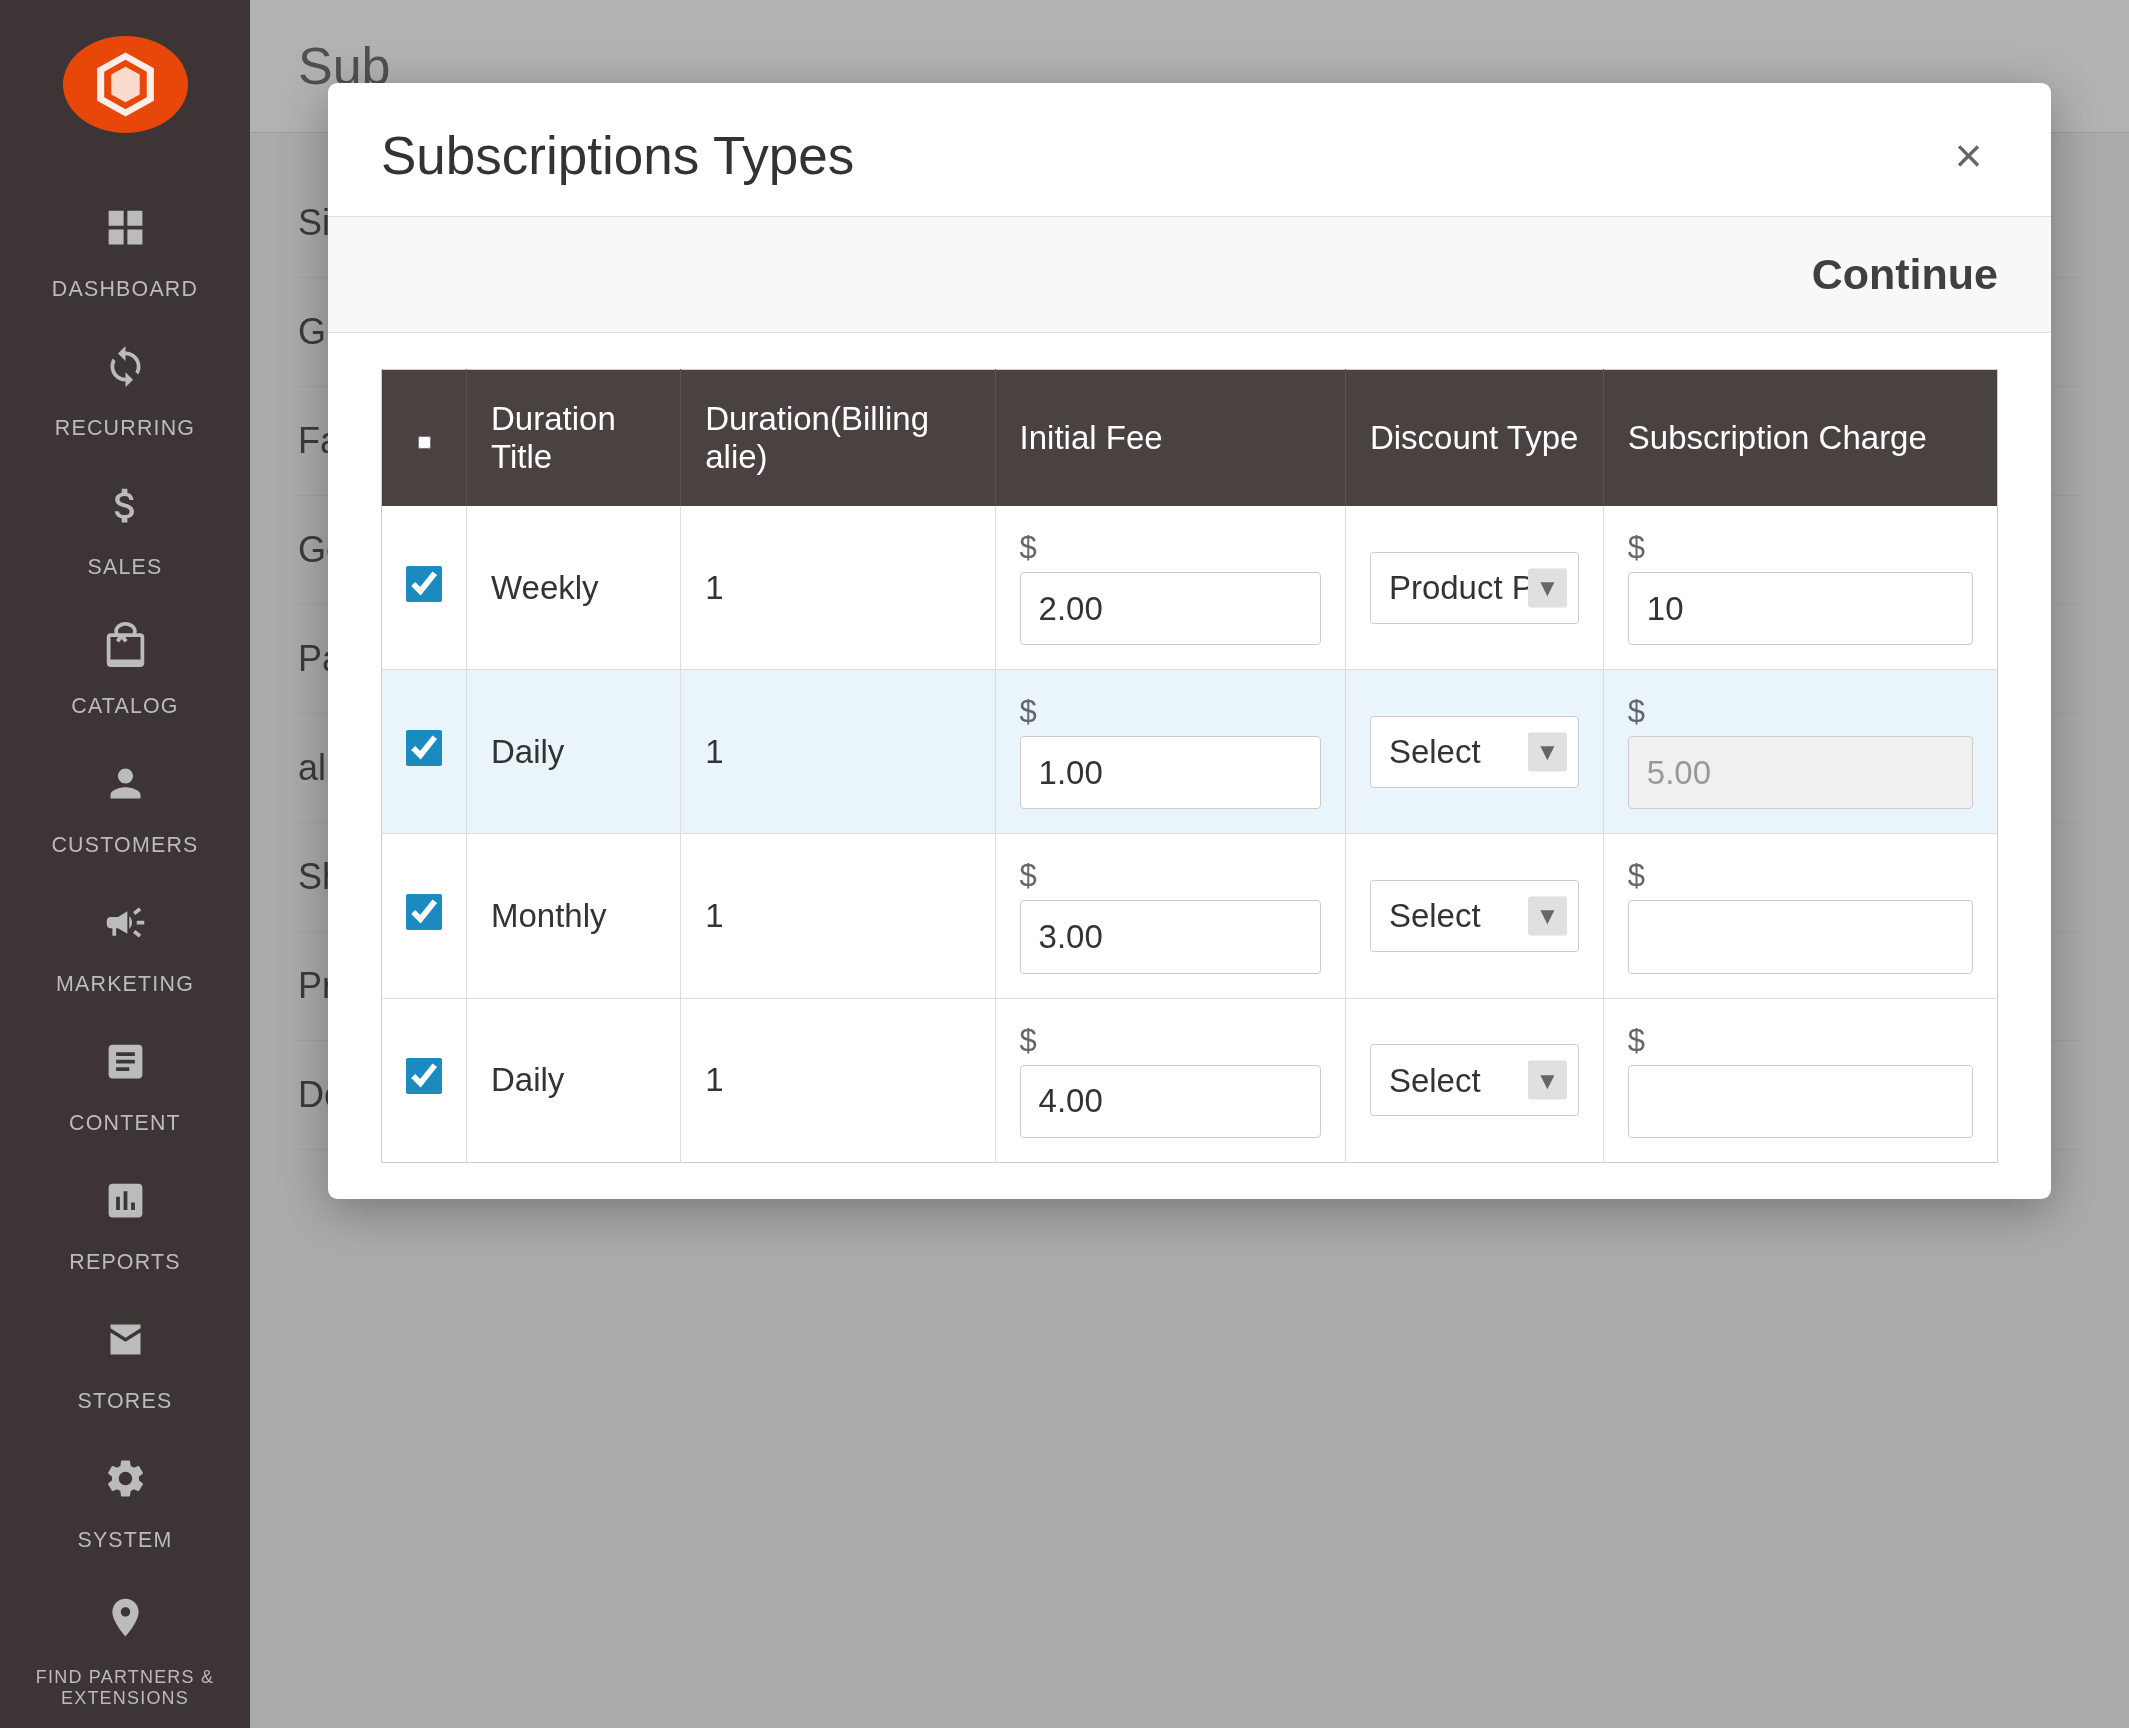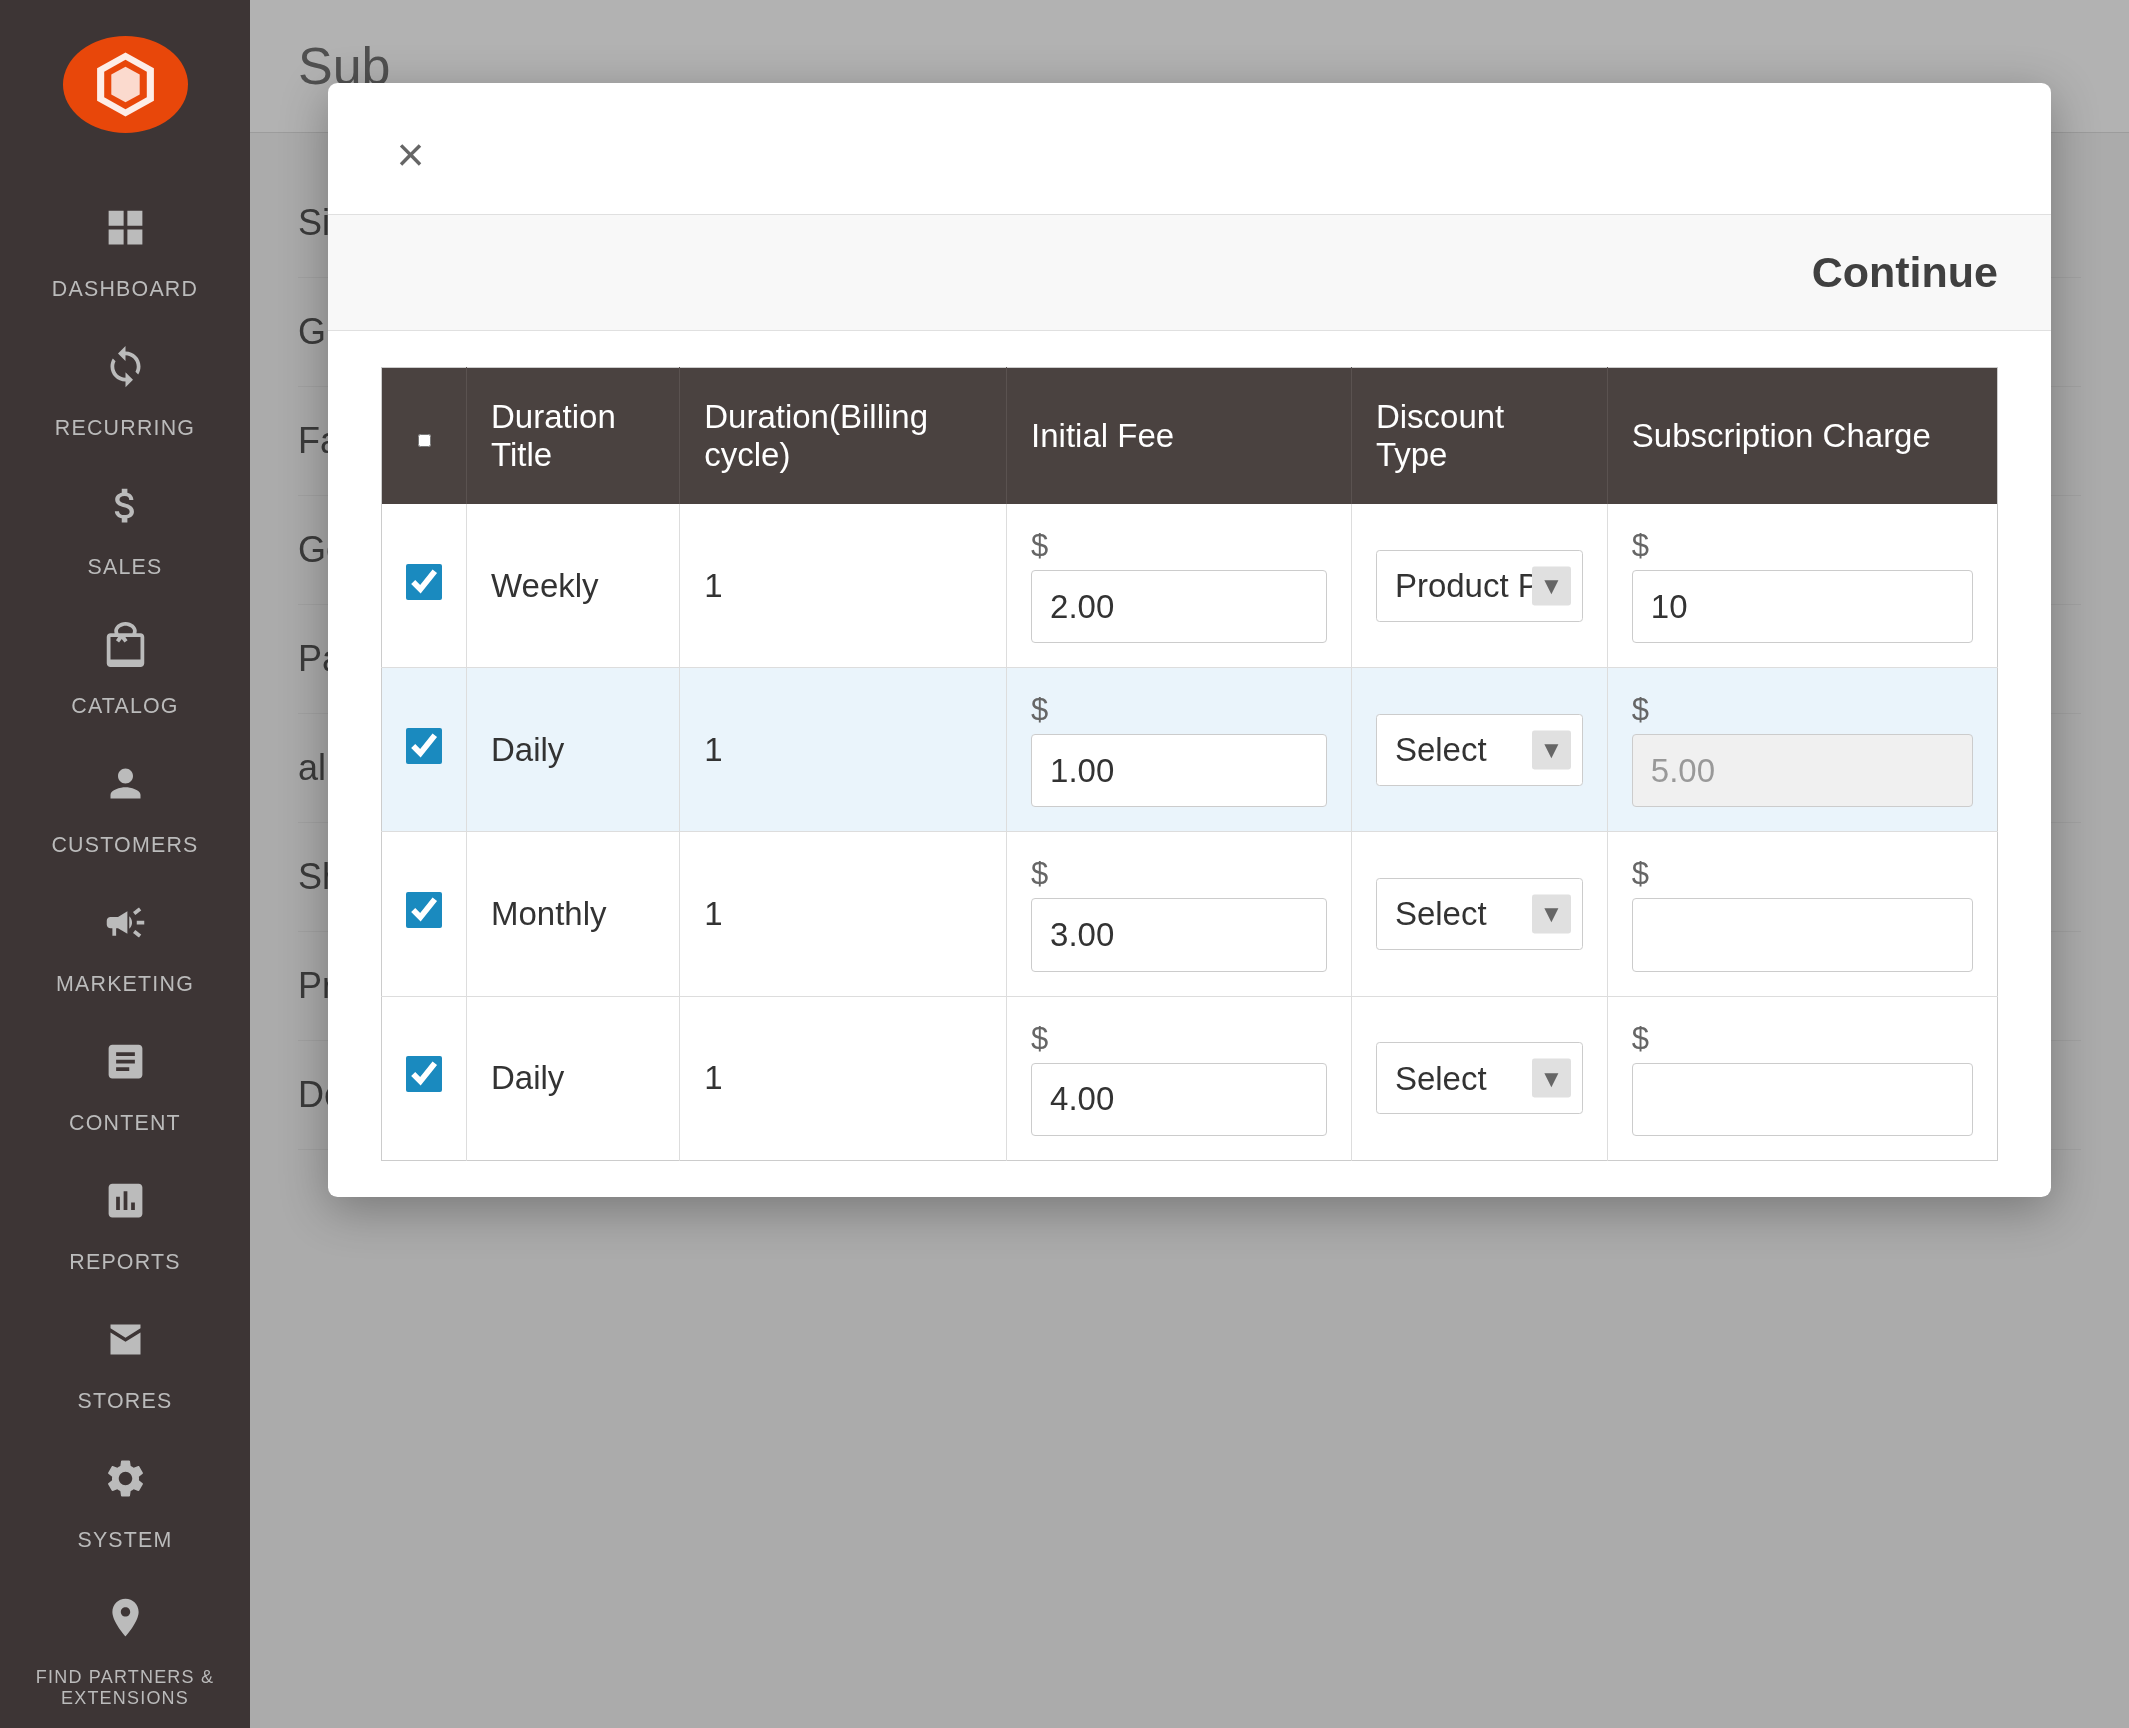--- a/index.html
+++ b/index.html
@@ -425,36 +425,37 @@
       <div class="page-content-item">alie</div>
       <div class="page-content-item">Sho</div>
       <div class="page-content-item">Pri</div>
       <div class="page-content-item">Dow</div>
     </div>
 
     <div class="modal-overlay">
       <div class="modal">
 
         <div class="modal-header">
+          <span class="modal-title">Subscriptions Types</span>
           <div class="modal-close">×</div>
         </div>
 
         <div class="continue-bar">
           <button class="continue-btn">Continue</button>
         </div>
 
         <div class="modal-body">
           <table class="subscription-table">
             <thead>
               <tr>
                 <th>
                   <input type="checkbox" style="">
                 </th>
                 <th>Duration Title</th>
-                <th>Duration(Billing cycle)</th>
+                <th>Duration(Billing alie)</th>
                 <th>Initial Fee</th>
                 <th>Discount Type</th>
                 <th>Subscription Charge</th>
               </tr>
             </thead>
             <tbody id="table-body">
 
             <tr>
                   <td class="checkbox-cell"><input type="checkbox" checked="" style=""></td>
                   <td>Weekly</td>

